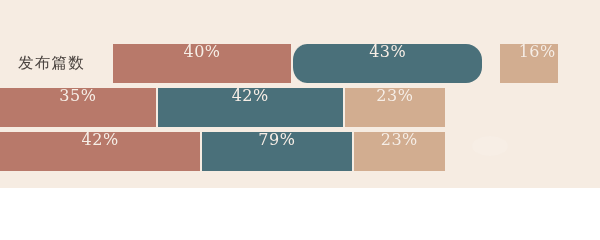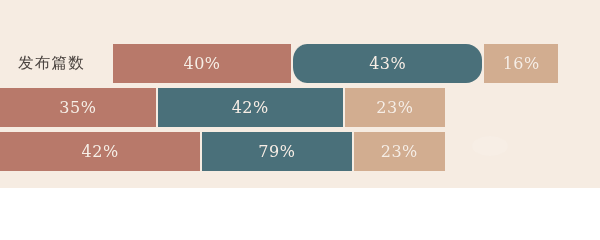--- a/index.html
+++ b/index.html
@@ -48,21 +48,20 @@
     flex: 0 0 445px;
     width: 445px;
     height: 100%;
     display: flex;
     overflow: hidden;
   }
   .seg {
     position: relative;
     height: 100%;
     display: flex;
-    align-items: center;
     justify-content: center;
     box-sizing: border-box;
   }
   .seg-label {
     font-size: 16px;
     color: #f7eee6;
     letter-spacing: 0.5px;
     font-family: "DejaVu Serif", "Liberation Serif", serif;
     line-height: 1;
     text-shadow: 0 0 1px rgba(0,0,0,0.07);
@@ -95,21 +94,21 @@
 
     <div class="row">
       <div class="row-label">发布篇数</div>
       <div class="bar">
         <div class="seg s0" style="flex:0 0 40%;">
           <span class="seg-label">40%</span>
         </div>
         <div class="seg s1" style="flex:0 0 43%;border-radius:16px;">
           <span class="seg-label">43%</span>
         </div>
-        <div class="seg s2" style="flex:0 0 17%;">
+        <div class="seg s2" style="flex:0 0 17%;margin-left:16px;">
           <span class="seg-label">16%</span>
         </div>
       </div>
     </div>
 
     <div class="row">
       <div class="bar">
         <div class="seg s0" style="flex:0 0 35%;">
           <span class="seg-label">35%</span>
         </div>

